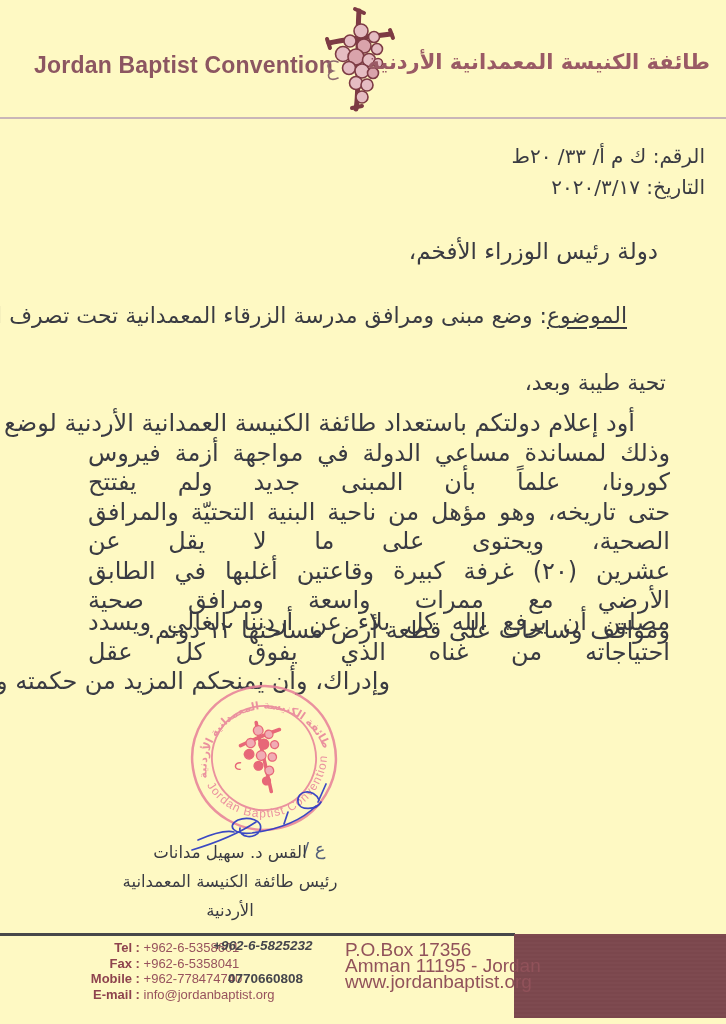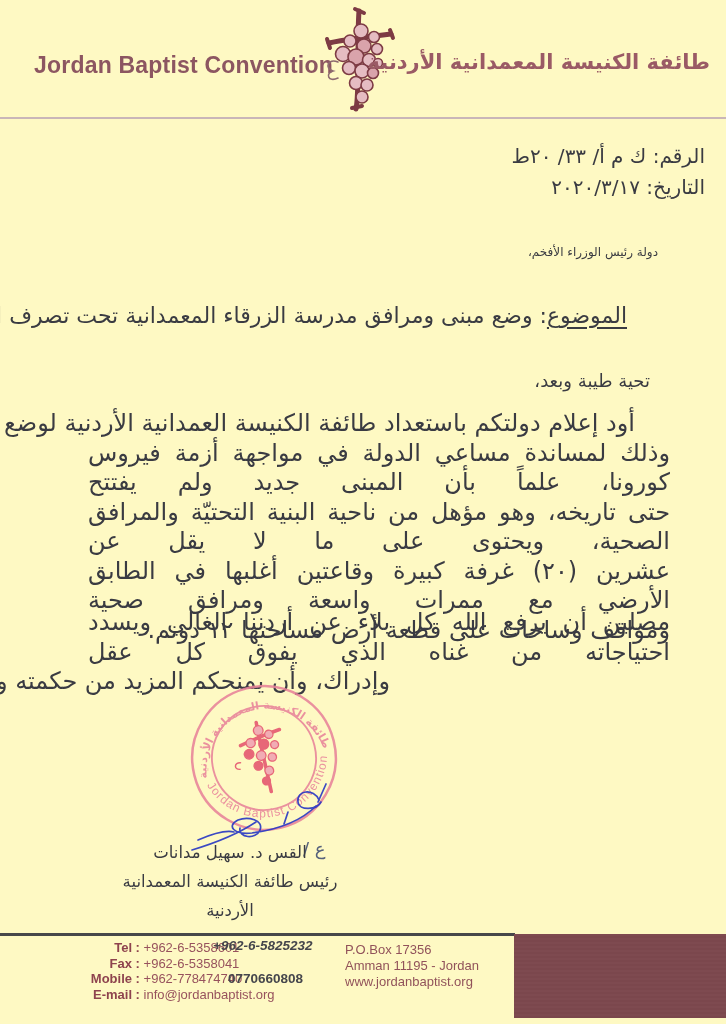--- a/index.html
+++ b/index.html
@@ -28,27 +28,27 @@
     position:absolute;right:16px;top:50px;direction:rtl;
     font-weight:bold;font-size:21px;color:#9a5a65;
   }
   .header-rule{position:absolute;left:0;top:117px;width:726px;height:2px;background:#c9b6b8;}
   
   .ar{direction:rtl;color:var(--ink);}
   .ref-block{
     position:absolute;right:21px;top:141px;text-align:right;
     font-size:20px;line-height:31px;
   }
-  .addressee{position:absolute;right:68px;top:238px;font-size:12px;white-space:nowrap;margin-top:7px;}
+  .addressee{position:absolute;right:68px;top:238px;font-size:23px;white-space:nowrap;}
   .subject{
     position:absolute;left:88px;right:99px;top:303px;font-size:22px;
     text-align:right;white-space:nowrap;
   }
   .subject .u{text-decoration:underline;text-underline-offset:4px;}
-  .greeting{position:absolute;right:76px;top:370px;font-size:18px;white-space:nowrap;}
+  .greeting{position:absolute;right:60px;top:370px;font-size:22px;white-space:nowrap;}
   .body-block{position:absolute;left:88px;right:56px;font-size:24px;line-height:29.5px;}
   .p1{top:409px;}
   .p2{top:608px;}
   .line{text-align:justify;text-align-last:justify;}
   .line.first{text-align:right;text-align-last:right;margin-right:35px;white-space:nowrap;}
   .line.centered{text-align:center;text-align-last:center;padding-left:76px;white-space:nowrap;}
   .line.short-right{text-align:right;text-align-last:right;margin-right:280px;white-space:nowrap;}
   .closing{
     position:absolute;right:136px;top:698px;font-size:18px;white-space:nowrap;
   }
@@ -71,21 +71,21 @@
   .f-rows{position:absolute;left:40px;top:940px;font-family:"Liberation Sans",sans-serif;
     font-size:13px;line-height:15.5px;color:#8e434e;}
   .f-row .flabel{display:inline-block;width:92px;text-align:right;font-weight:bold;color:#8e434e;}
   .f-row .fcolon{font-weight:bold;}
   .f-row .fvalue{color:#97525d;}
   .f-extra{position:absolute;font-family:"Liberation Sans",sans-serif;font-weight:bold;
     font-size:13.5px;color:#45464c;}
   .f-extra.e1{left:213px;top:938px;font-style:italic;}
   .f-extra.e2{left:228px;top:971px;}
   .f-address{position:absolute;left:345px;top:942px;font-family:"Liberation Sans",sans-serif;
-    font-size:13px;line-height:16px;color:#91525a;}
+    font-size:19px;line-height:16px;color:#91525a;}
 </style>
 </head>
 <body>
 
 <div class="page">
 
   <div class="title-en">Jordan Baptist Convention</div>
 
   <svg class="logo" viewBox="0 0 124 112" aria-hidden="true">
     <g stroke="#7d3b44" fill="none" stroke-linecap="round">

